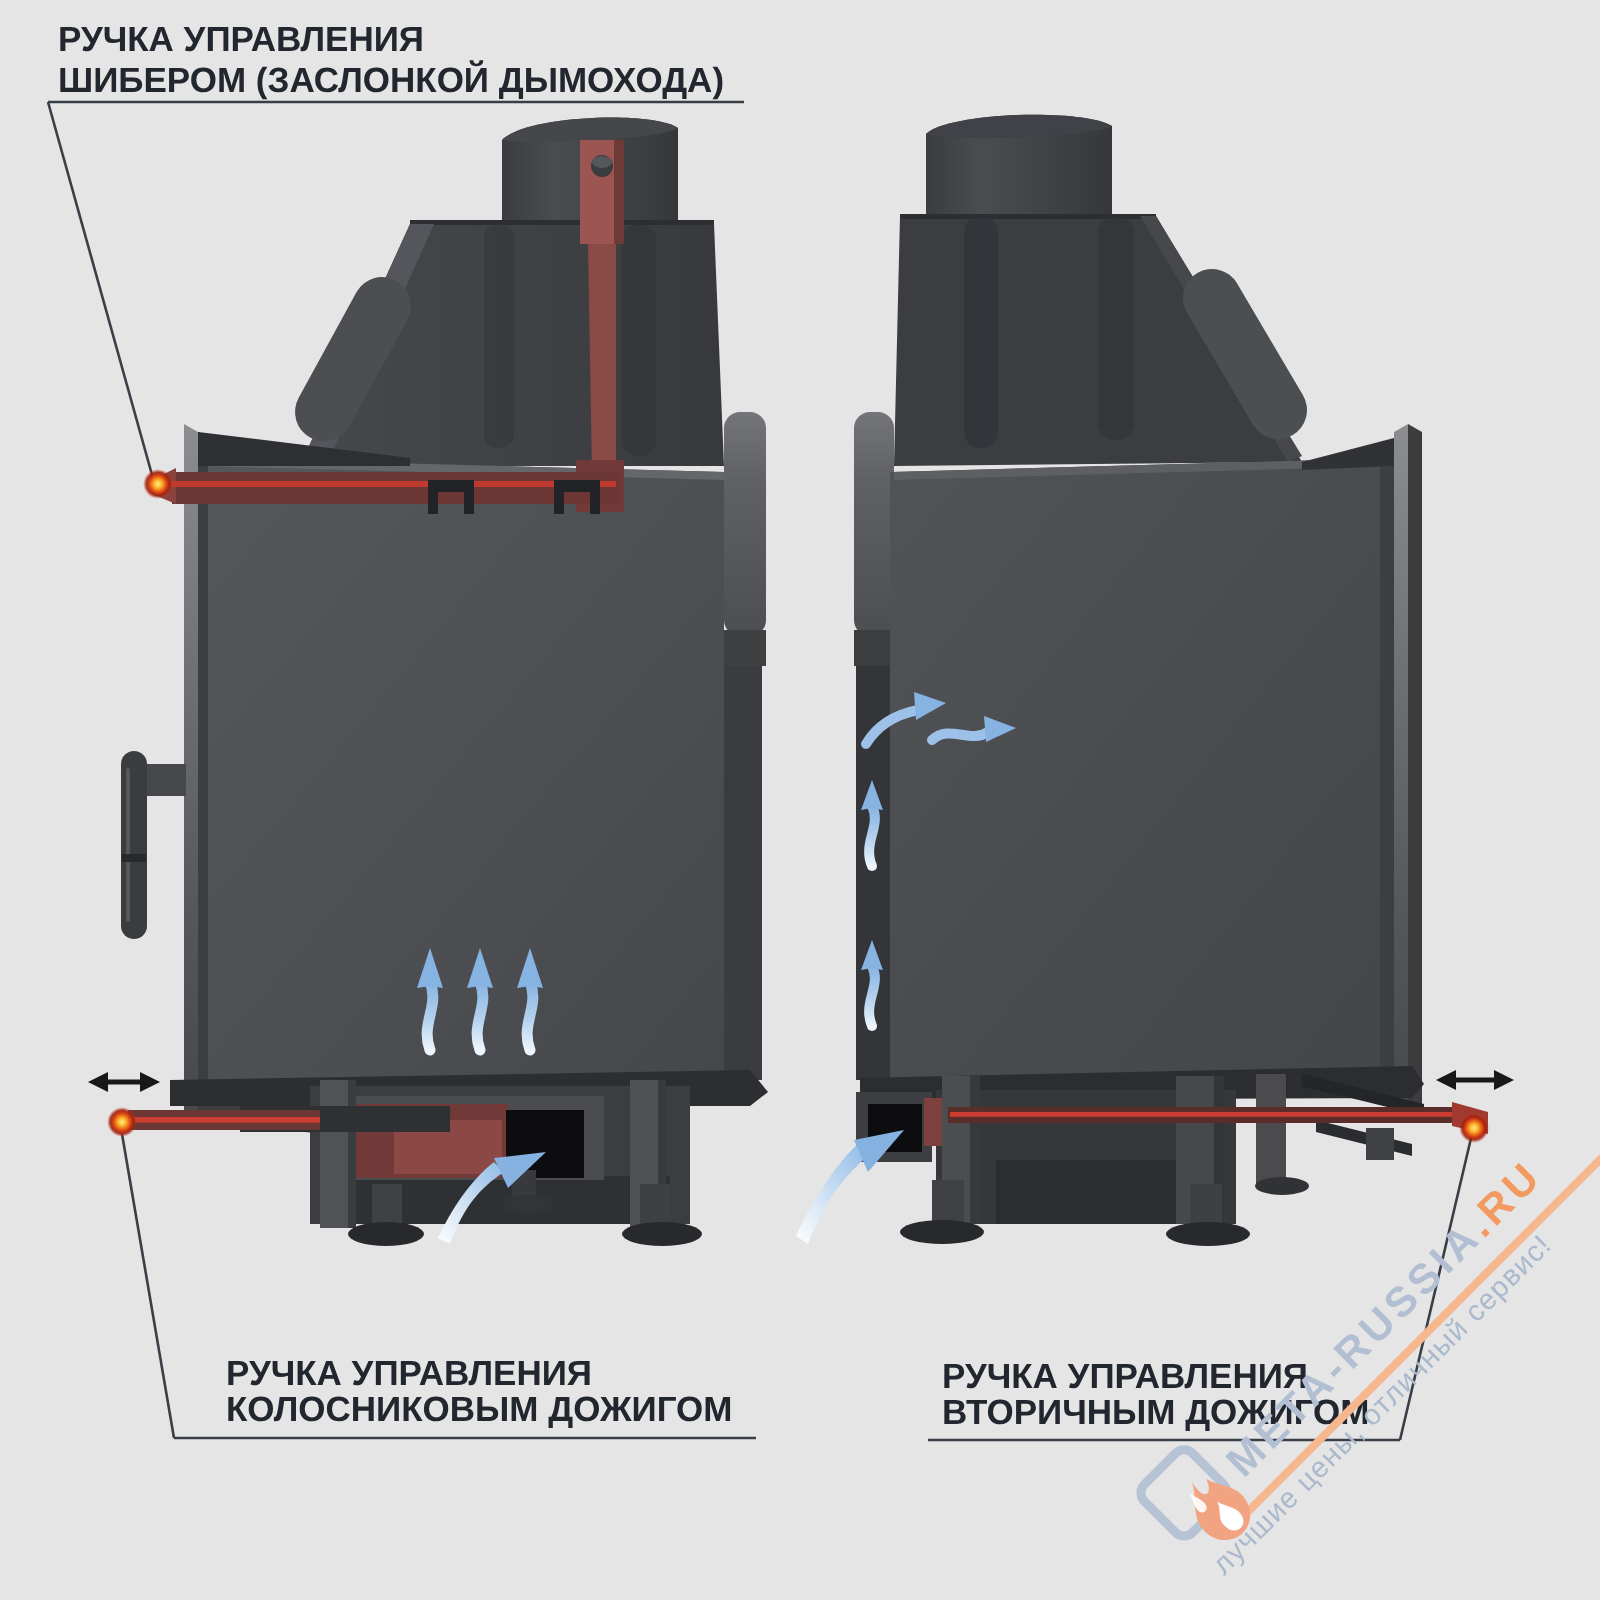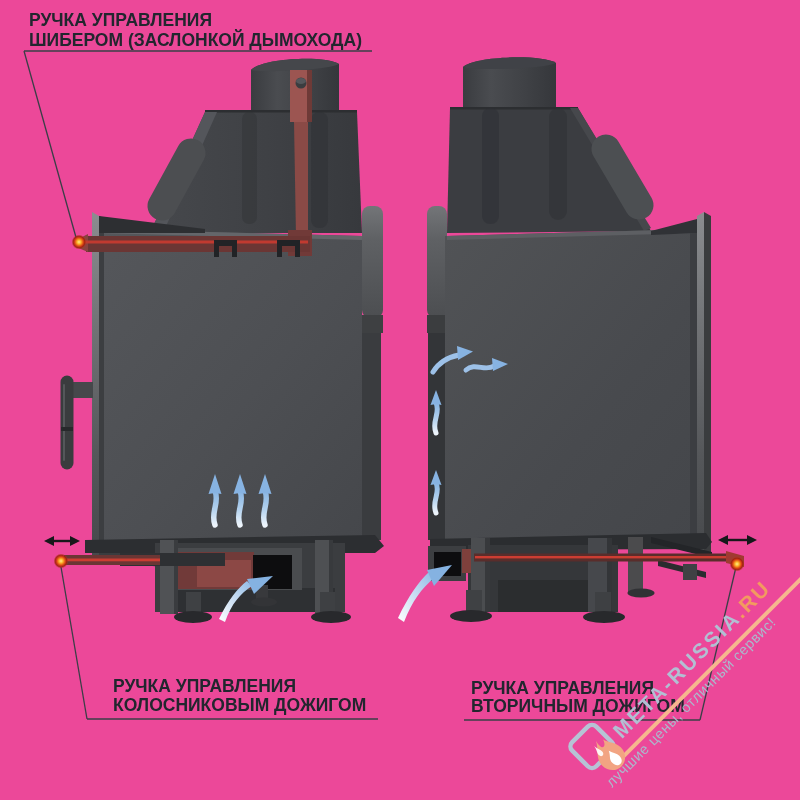--- a/index.html
+++ b/index.html
@@ -1,16 +1,16 @@
 <!DOCTYPE html>
 <html><head>
 <meta charset="utf-8">
 <style>
 html,body{margin:0;padding:0;background:#ffffff;}
-#stage{position:relative;width:800px;height:800px;overflow:hidden;background:#ec4899;}
+#stage{position:relative;width:800px;height:800px;overflow:hidden;background:#e5e5e5;}
 svg{position:absolute;top:0;left:0;}
 text{font-family:"Liberation Sans",sans-serif;}
 </style>
 </head>
 <body>
 <div id="stage">
 <svg width="800" height="800" viewBox="0 0 800 800">
 <defs>
   <linearGradient id="pipeL" x1="0" y1="0" x2="1" y2="0">
     <stop offset="0" stop-color="#3a3c40"></stop>

